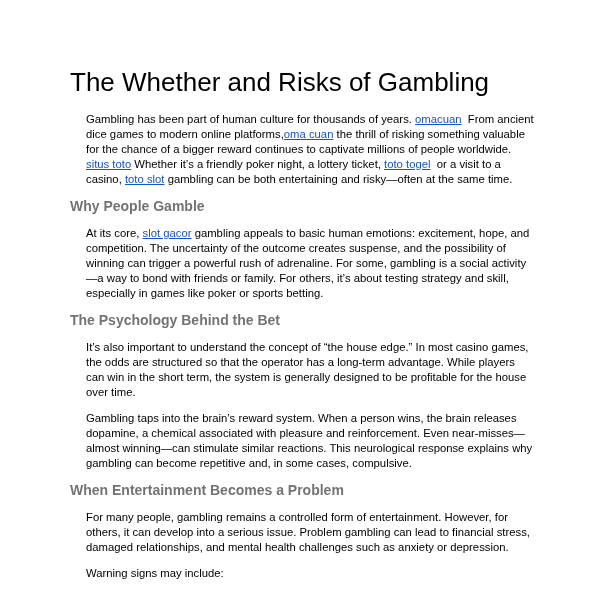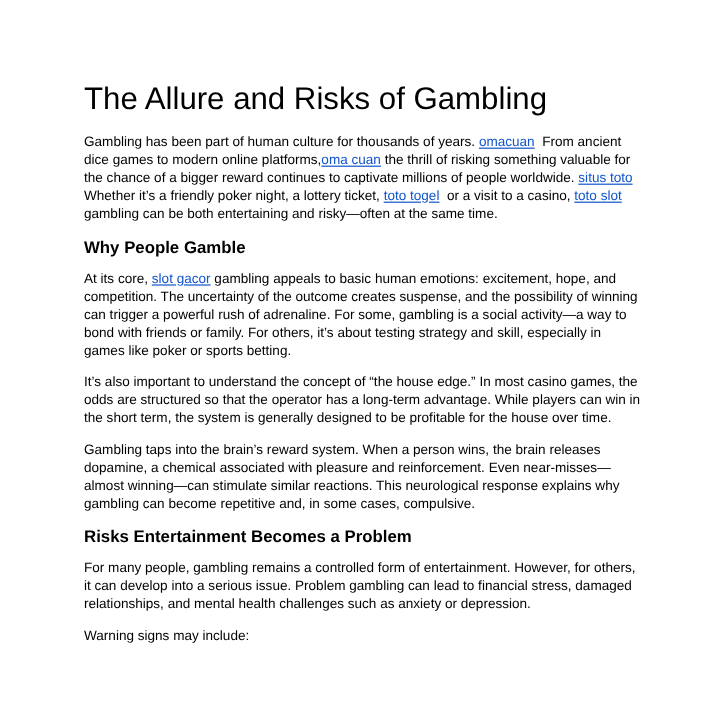--- a/index.html
+++ b/index.html
@@ -22,45 +22,46 @@
     h1.doc-title {
       font-size: 26px;
       font-weight: 400;
       line-height: 33px;
       margin: 0 0 13px 0;
       color: #000000;
     }
     .article-body p {
       font-size: 11.3px;
       line-height: 15px;
-      margin: 0 0 11px 0;
+      margin: 0 0 11px 16px;
       white-space: pre-wrap;
       color: #000000;
     }
     .article-body h2 {
       font-size: 14px;
       line-height: 17px;
       font-weight: 700;
       margin: 11px 0 11px 0;
-      color: #000000;
+      color: #737373;
     }
     .article-body a {
       color: #1155cc;
       text-decoration: underline;
       cursor: pointer;
     }
   </style>
 </head>
 <body>
 
 <div class="page">
-  <h1 class="doc-title">The Allure and Risks of Gambling</h1>
+  <h1 class="doc-title">The Whether and Risks of Gambling</h1>
   <div class="article-body" id="article-body">
       <p><span>Gambling has been part of human culture for thousands of years. </span><a>omacuan</a><span>  From ancient dice games to modern online platforms,</span><a>oma cuan</a><span> the thrill of risking something valuable for the chance of a bigger reward continues to captivate millions of people worldwide. </span><a>situs toto</a><span> Whether it’s a friendly poker night, a lottery ticket, </span><a>toto togel</a><span>  or a visit to a casino, </span><a>toto slot</a><span> gambling can be both entertaining and risky—often at the same time.</span></p>
       <h2>Why People Gamble</h2>
       <p><span>At its core, </span><a>slot gacor</a><span> gambling appeals to basic human emotions: excitement, hope, and competition. The uncertainty of the outcome creates suspense, and the possibility of winning can trigger a powerful rush of adrenaline. For some, gambling is a social activity—a way to bond with friends or family. For others, it’s about testing strategy and skill, especially in games like poker or sports betting.</span></p>
+      <h2>The Psychology Behind the Bet</h2>
       <p><span>It’s also important to understand the concept of “the house edge.” In most casino games, the odds are structured so that the operator has a long-term advantage. While players can win in the short term, the system is generally designed to be profitable for the house over time.</span></p>
       <p><span>Gambling taps into the brain’s reward system. When a person wins, the brain releases dopamine, a chemical associated with pleasure and reinforcement. Even near-misses—almost winning—can stimulate similar reactions. This neurological response explains why gambling can become repetitive and, in some cases, compulsive.</span></p>
-      <h2>Risks Entertainment Becomes a Problem</h2>
+      <h2>When Entertainment Becomes a Problem</h2>
       <p><span>For many people, gambling remains a controlled form of entertainment. However, for others, it can develop into a serious issue. Problem gambling can lead to financial stress, damaged relationships, and mental health challenges such as anxiety or depression.</span></p>
       <p><span>Warning signs may include:</span></p>
     </div>
 </div>
 
 </body></html>

